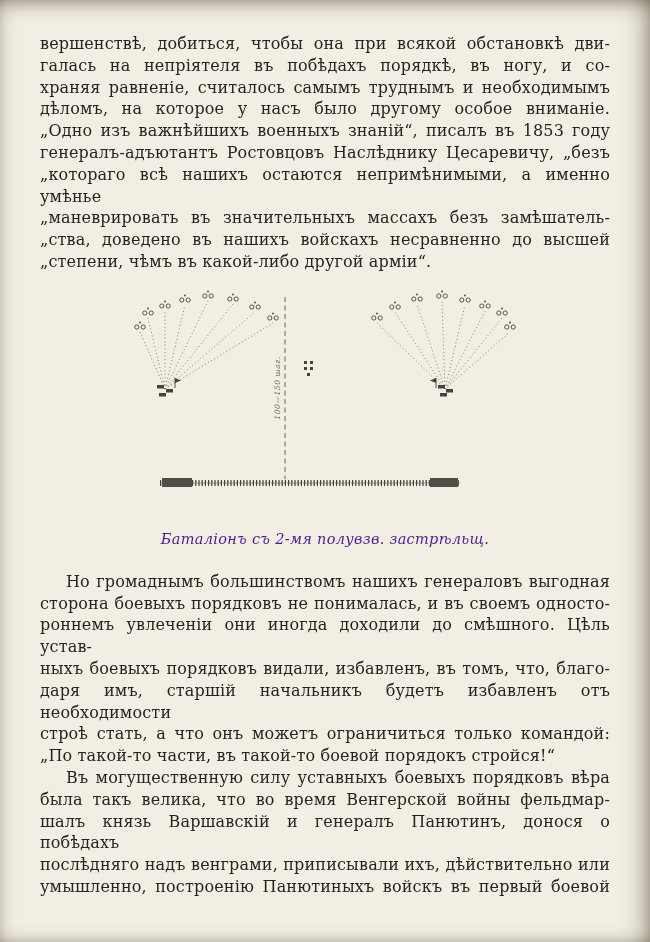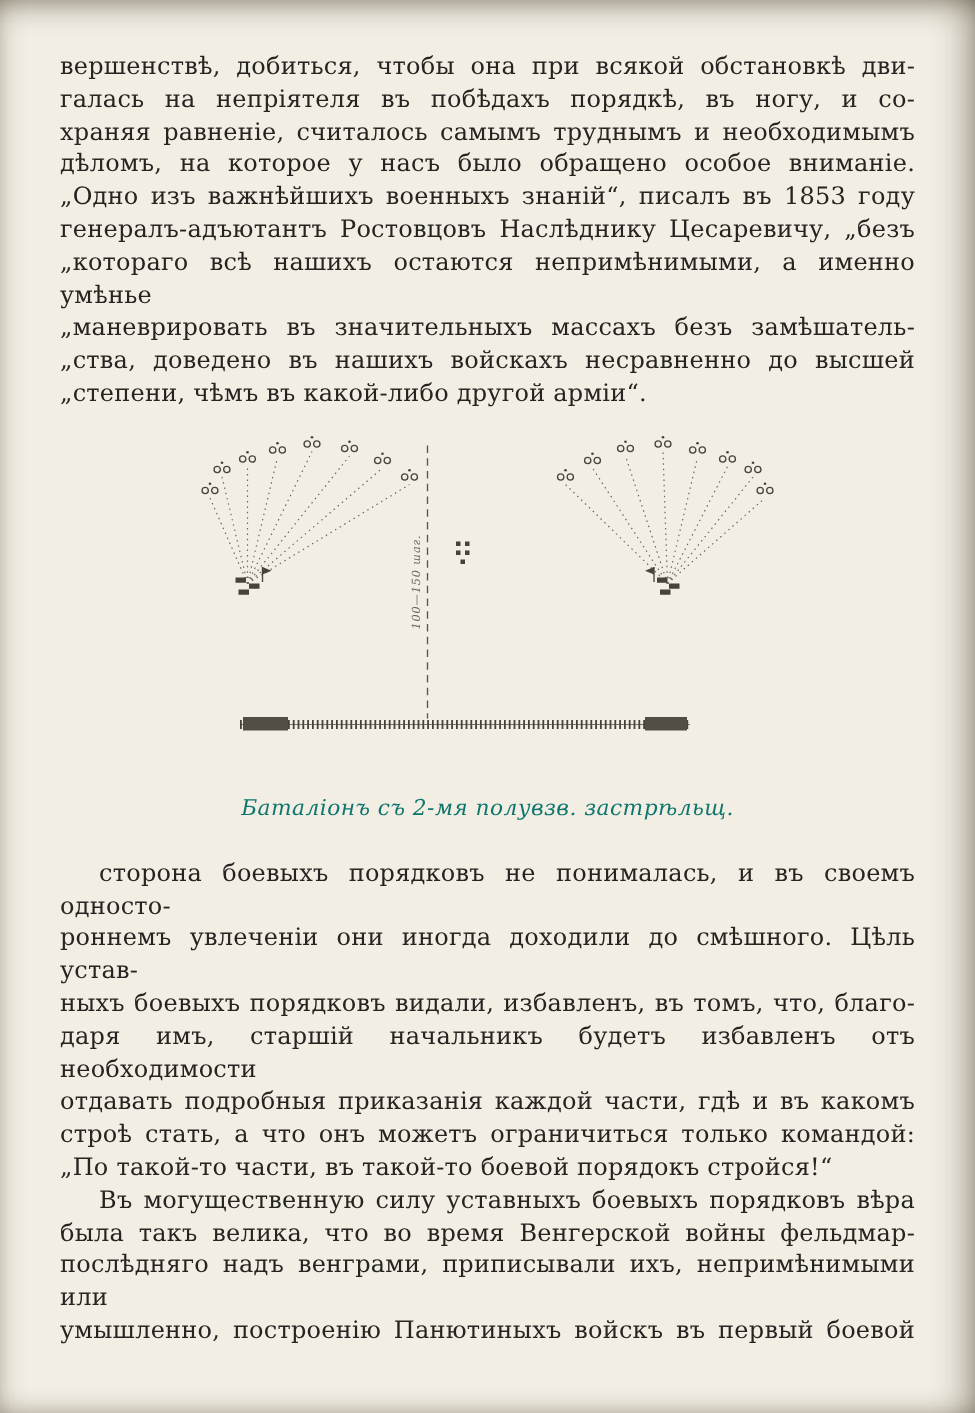--- a/index.html
+++ b/index.html
@@ -24,21 +24,21 @@
   .line.line-last{text-align-last:left;}
   .para.indent .line:first-child{text-indent:26px;}
   .para-gap{margin-top:24px;}
 
   figure{margin:10px 0 0 0;text-align:center;}
   figcaption{
     margin-top:12px;
     font-style:italic;
     font-size:14.5px;
     letter-spacing:.3px;
-    color:#0f766e;
+    color:#4c1d95;
   }
   .diagram{display:inline-block;}
   .fan line{stroke:#6d675c;stroke-width:.8;stroke-dasharray:1 2.6;}
   .sk-c{fill:none;stroke:#49453e;stroke-width:.9;}
   .sk-d{fill:#49453e;}
   .center-line{stroke:#5a554d;stroke-width:.9;stroke-dasharray:5 3.5;fill:none;}
   .annot{font-style:italic;font-size:7.5px;fill:#6e675c;letter-spacing:.6px;font-family:"DejaVu Serif",serif;}
   .batt{stroke:#46423c;stroke-width:6;stroke-dasharray:1.2 2;}
   .batt-base{stroke:#6d675c;stroke-width:.6;}
   .blk rect{fill:#524d45;}
@@ -49,21 +49,21 @@
 </style>
 </head>
 <body>
 
 <div class="page">
 
   <div class="para">
       <div class="line">вершенствѣ, добиться, чтобы она при всякой обстановкѣ дви-</div>
       <div class="line">галась на непріятеля въ побѣдахъ порядкѣ, въ ногу, и со-</div>
       <div class="line">храняя равненіе, считалось самымъ труднымъ и необходимымъ</div>
-      <div class="line">дѣломъ, на которое у насъ было обращено особое вниманіе.</div>
+      <div class="line">дѣломъ, на которое у насъ было другому особое вниманіе.</div>
       <div class="line">„Одно изъ важнѣйшихъ военныхъ знаній“, писалъ въ 1853 году</div>
       <div class="line">генералъ-адъютантъ Ростовцовъ Наслѣднику Цесаревичу, „безъ</div>
       <div class="line">„котораго всѣ нашихъ остаются непримѣнимыми, а именно умѣнье</div>
       <div class="line">„маневрировать въ значительныхъ массахъ безъ замѣшатель-</div>
       <div class="line">„ства, доведено въ нашихъ войскахъ несравненно до высшей</div>
       <div class="line line-last">„степени, чѣмъ въ какой-либо другой арміи“.</div>
     </div>
 
   <figure>
     <svg class="diagram" viewBox="0 0 390 232" width="390" height="232" xmlns="http://www.w3.org/2000/svg" role="img">
@@ -149,29 +149,30 @@
         <rect x="32" y="195" width="30" height="9"></rect>
       </g>
       <g class="blk">
         <rect x="300" y="195" width="28" height="9"></rect>
       </g>
     </svg>
     <figcaption>Баталіонъ съ 2-мя полувзв. застрѣльщ.</figcaption>
   </figure>
 
   <div class="para indent para-gap">
+      <div class="line">Но громаднымъ большинствомъ нашихъ генераловъ выгодная</div>
       <div class="line">сторона боевыхъ порядковъ не понималась, и въ своемъ односто-</div>
       <div class="line">роннемъ увлеченіи они иногда доходили до смѣшного. Цѣль устав-</div>
       <div class="line">ныхъ боевыхъ порядковъ видали, избавленъ, въ томъ, что, благо-</div>
       <div class="line">даря имъ, старшій начальникъ будетъ избавленъ отъ необходимости</div>
-      <div class="line">отдавать подробныя приказанія каждой части, гдѣ и въ какомъ</div>
       <div class="line">строѣ стать, а что онъ можетъ ограничиться только командой:</div>
       <div class="line line-last">„По такой-то части, въ такой-то боевой порядокъ стройся!“</div>
     </div>
 
   <div class="para indent">
       <div class="line">Въ могущественную силу уставныхъ боевыхъ порядковъ вѣра</div>
       <div class="line">была такъ велика, что во время Венгерской войны фельдмар-</div>
-      <div class="line">послѣдняго надъ венграми, приписывали ихъ, непримѣнимыми или</div>
+      <div class="line">шалъ князь Варшавскій и генералъ Панютинъ, донося о побѣдахъ</div>
+      <div class="line">послѣдняго надъ венграми, приписывали ихъ, дѣйствительно или</div>
       <div class="line">умышленно, построенію Панютиныхъ войскъ въ первый боевой</div>
     </div>
 
 </div>
 
 </body></html>

